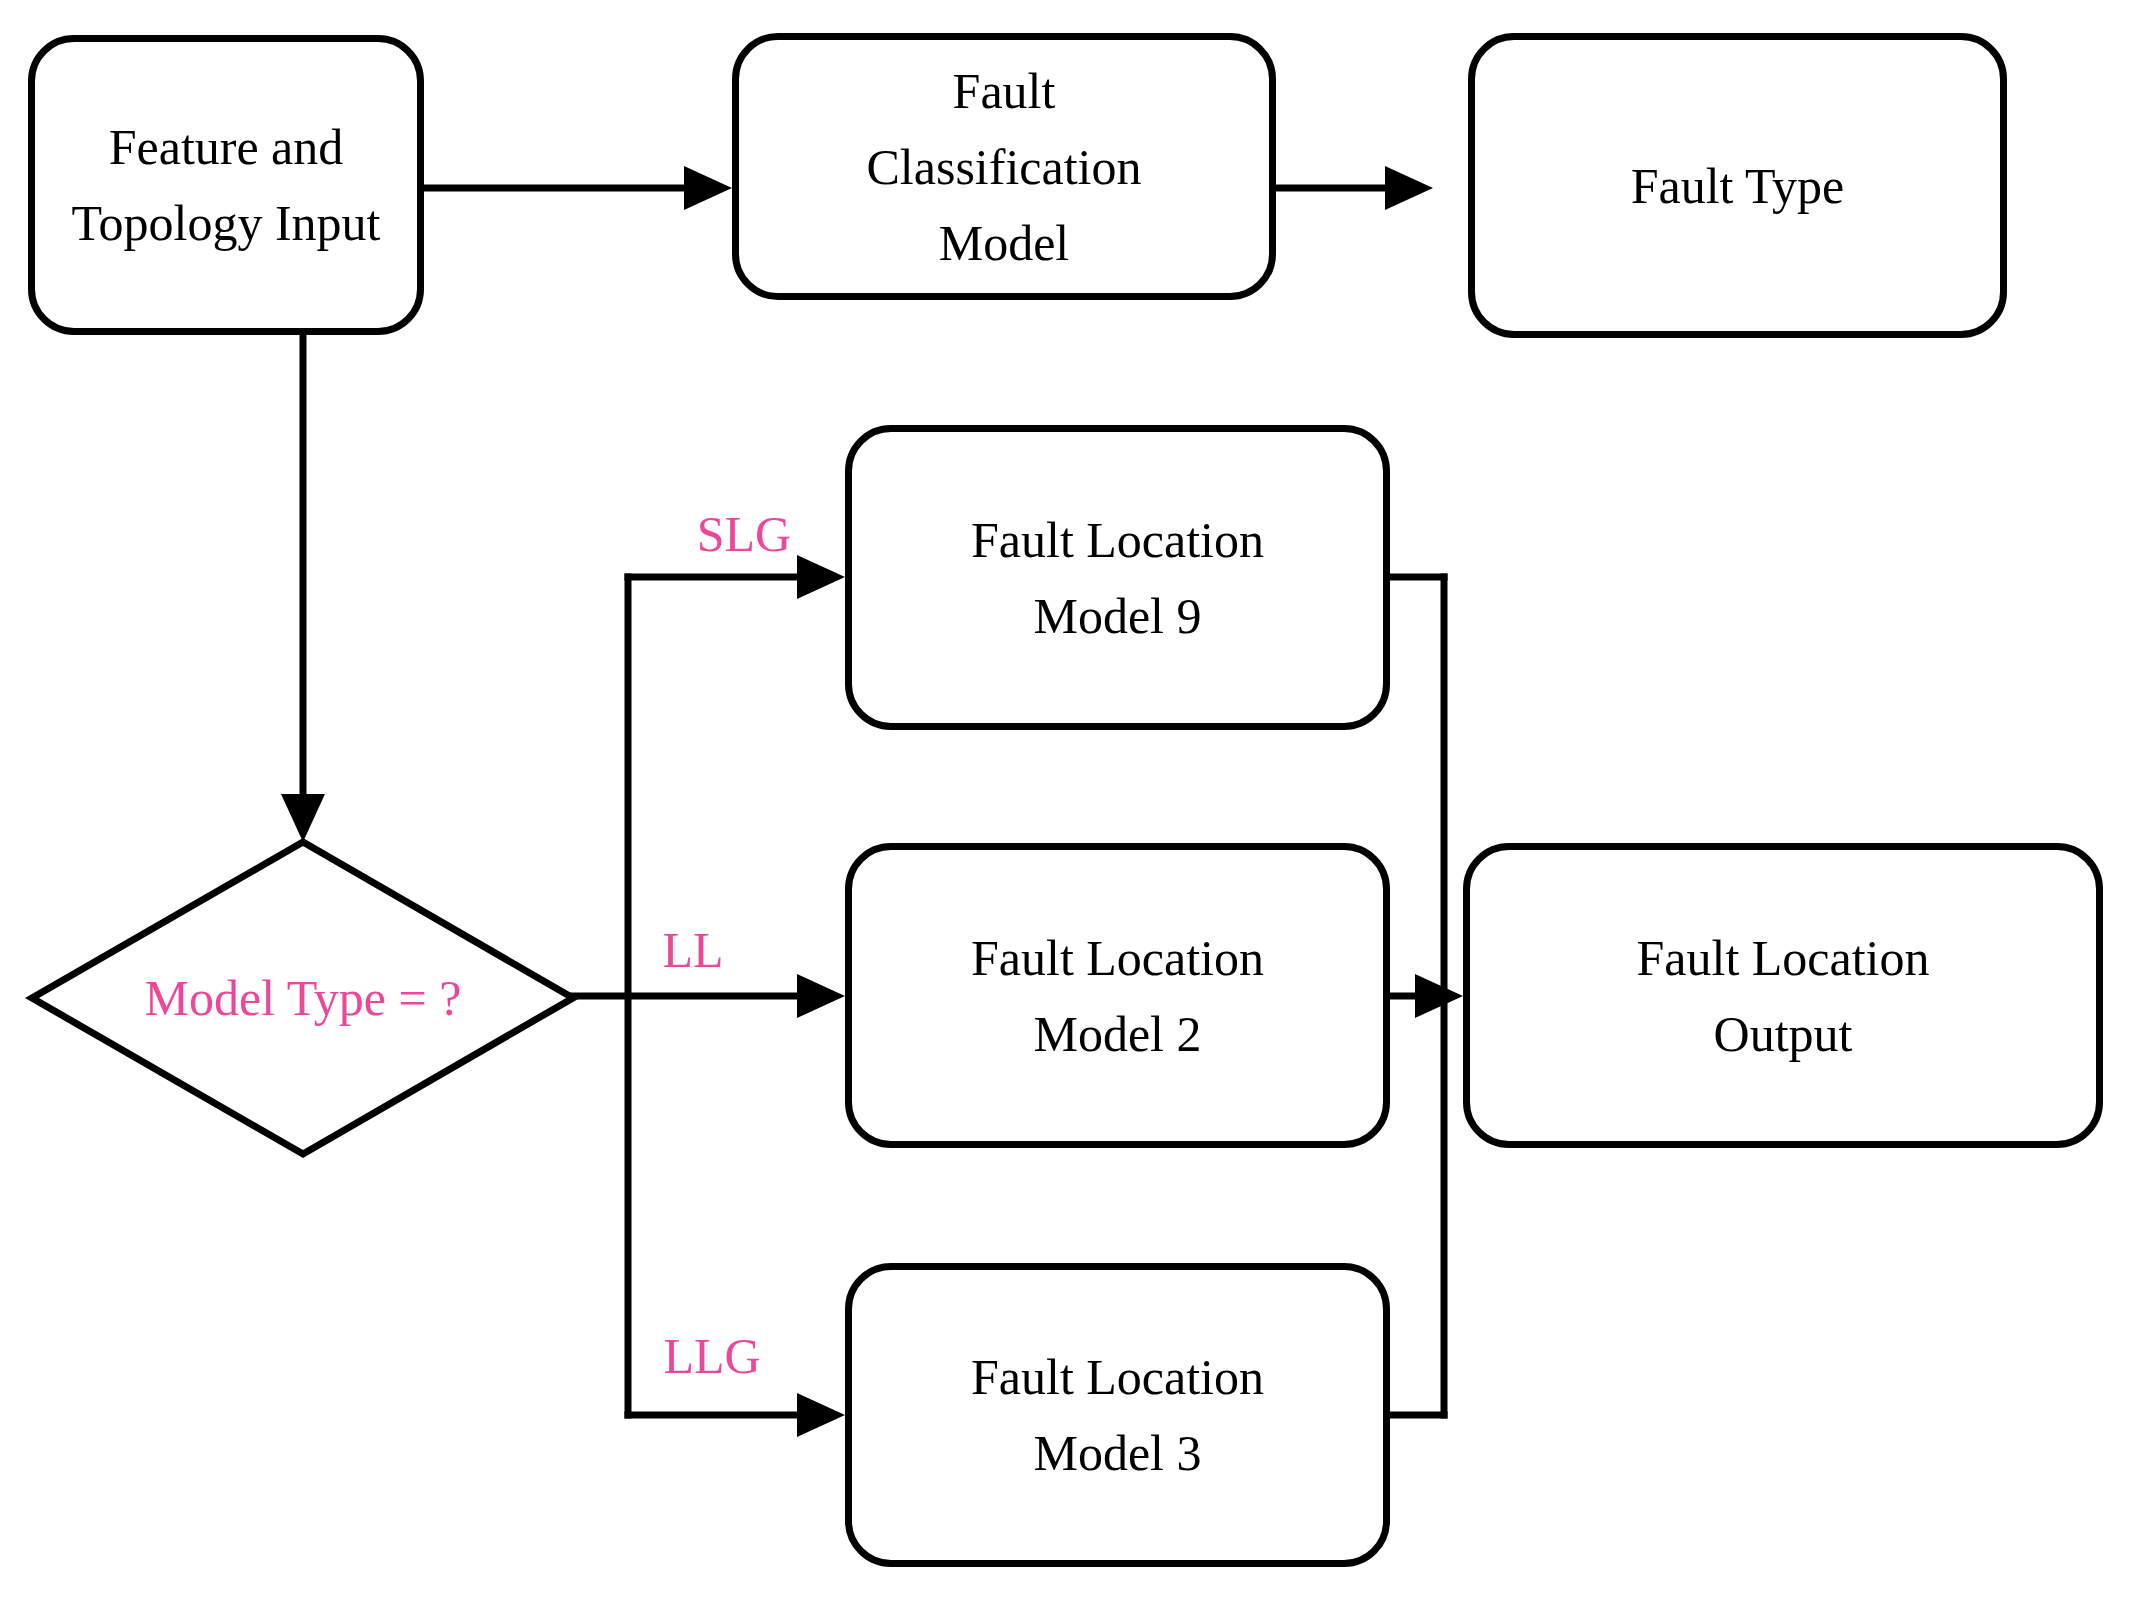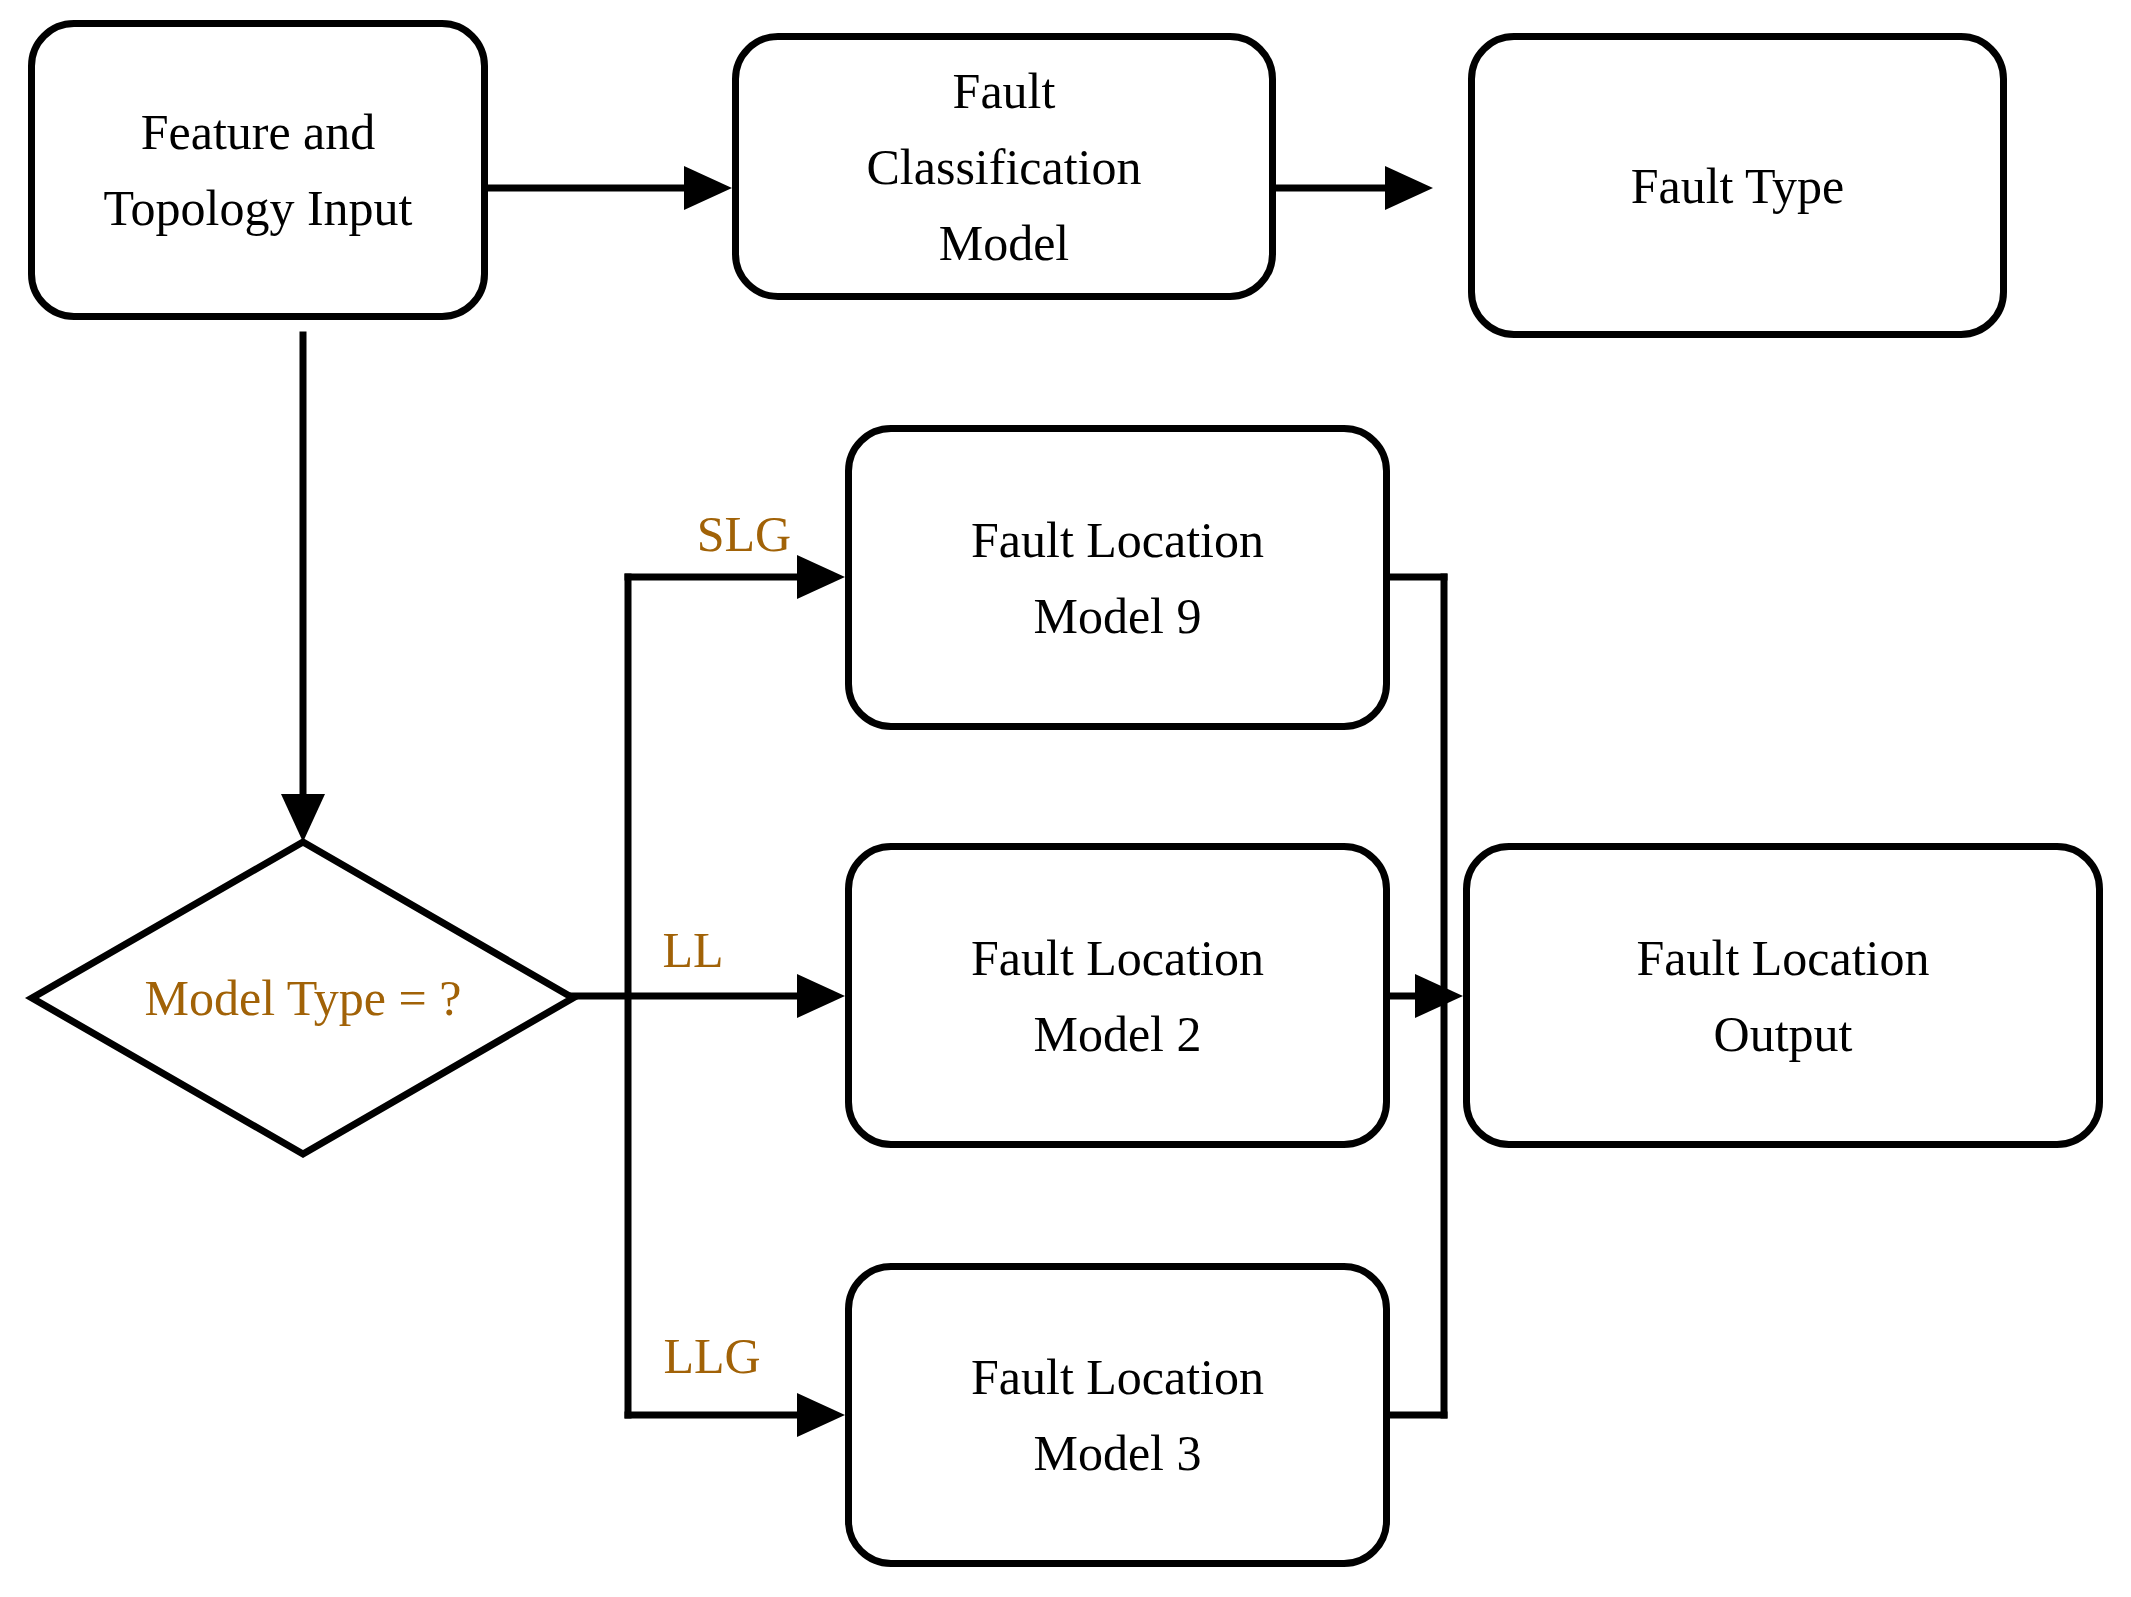--- a/index.html
+++ b/index.html
@@ -32,25 +32,25 @@
     line-height: 76px;
     color: #000000;
   }
   .node span { display: block; white-space: nowrap; }
   .float-label {
     position: absolute;
     transform: translate(-50%, -50%);
     font-size: 50px;
     line-height: 56px;
     white-space: nowrap;
-    color: #a16207;
+    color: #ec4899;
     text-align: center;
   }
   
-  #node-feature-input   { left: 28px;   top: 20px;   width: 460px; height: 300px; }
+  #node-feature-input   { left: 28px;   top: 35px;   width: 396px; height: 300px; }
   #node-classification  { left: 732px;  top: 33px;   width: 544px; height: 267px; }
   #node-fault-type      { left: 1433px; top: 33px;   width: 539px; height: 305px; margin-left: 35px; }
   #node-model1          { left: 845px;  top: 425px;  width: 545px; height: 305px; }
   #node-model2          { left: 845px;  top: 843px;  width: 545px; height: 305px; }
   #node-model3          { left: 845px;  top: 1263px; width: 545px; height: 304px; }
   #node-output          { left: 1463px; top: 843px;  width: 640px; height: 305px; }
   #label-decision       { left: 303px;  top: 998px; }
   #label-slg            { left: 744px;  top: 534px; }
   #label-ll             { left: 693px;  top: 950px; }
   #label-llg            { left: 712px;  top: 1339px; margin-top: 17px; }

